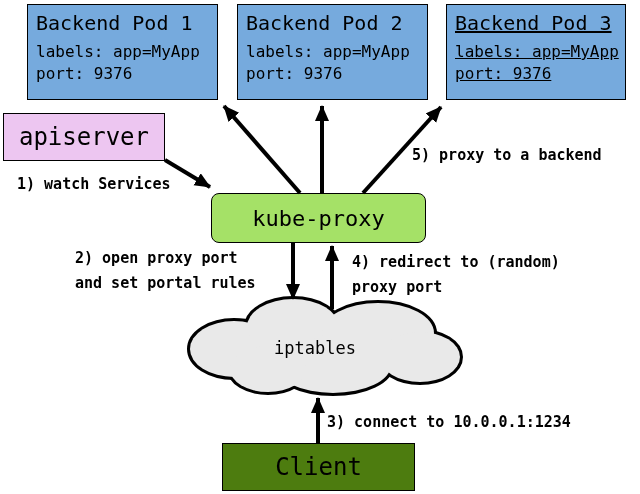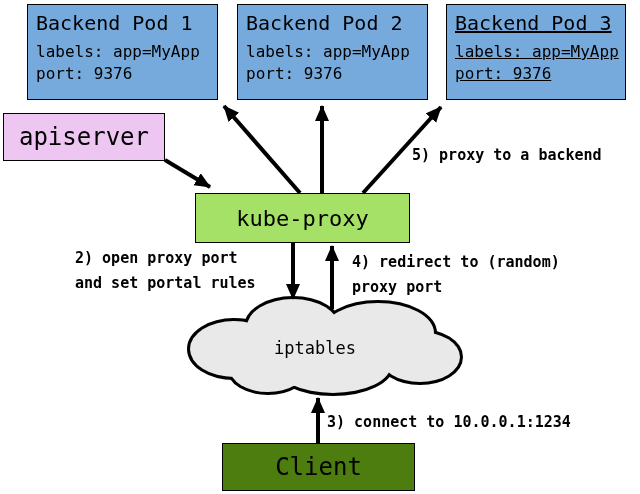--- a/index.html
+++ b/index.html
@@ -30,24 +30,25 @@
   .pod1 { left: 27px; }
   .pod2 { left: 237px; }
   .pod3 { left: 446px; width: 180px; text-decoration: underline; }
   .apiserver {
     left: 3px; top: 113px; width: 162px; height: 48px;
     background: #edc6f1;
     display: flex; align-items: center; justify-content: center;
     font-size: 24px;
   }
   .kubeproxy {
-    left: 195px; top: 193px; width: 215px; height: 50px;
+    left: 211px; top: 193px; width: 215px; height: 50px;
     background: #a5e167;
     display: flex; align-items: center; justify-content: center;
     font-size: 22px;
+    border-radius: 8px;
   }
   .client {
     left: 222px; top: 443px; width: 193px; height: 48px;
     background: #4d7c0f;
     display: flex; align-items: center; justify-content: center;
     font-size: 24px;
   }
   .cloud-svg {
     position: absolute;
     left: 188px; top: 291px;
@@ -147,20 +148,21 @@
       <line x1="300" y1="193" x2="224" y2="106" marker-end="url(#ah)"></line>
       <line x1="322" y1="193" x2="322" y2="106" marker-end="url(#ah)"></line>
       <line x1="363" y1="193" x2="441" y2="107" marker-end="url(#ah)"></line>
       <line x1="293" y1="243" x2="293" y2="299" marker-end="url(#ah)"></line>
       <line x1="332" y1="309" x2="332" y2="246" marker-end="url(#ah)"></line>
       <line x1="318" y1="443" x2="318" y2="398" marker-end="url(#ah)"></line>
     </g>
   </svg>
 
   <div class="note note-1">
+    <div>1) watch Services</div>
   </div>
   <div class="note note-2">
     <div>2) open proxy port</div>
     <div>and set portal rules</div>
   </div>
   <div class="note note-3">
     <div>3) connect to 10.0.0.1:1234</div>
   </div>
   <div class="note note-4">
     <div>4) redirect to (random)</div>

